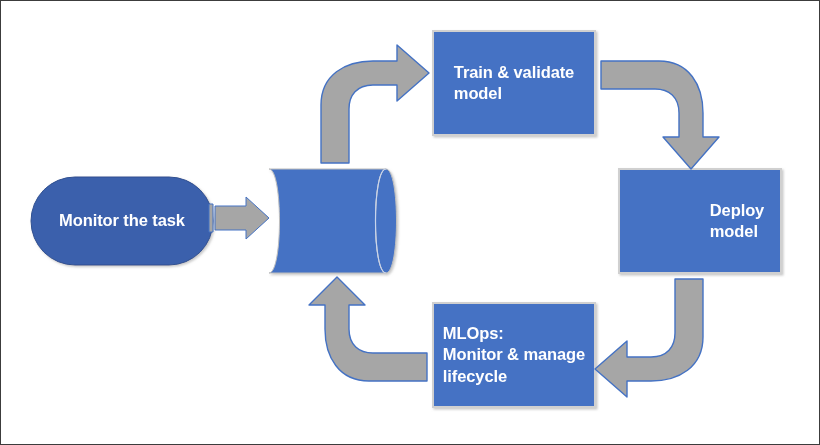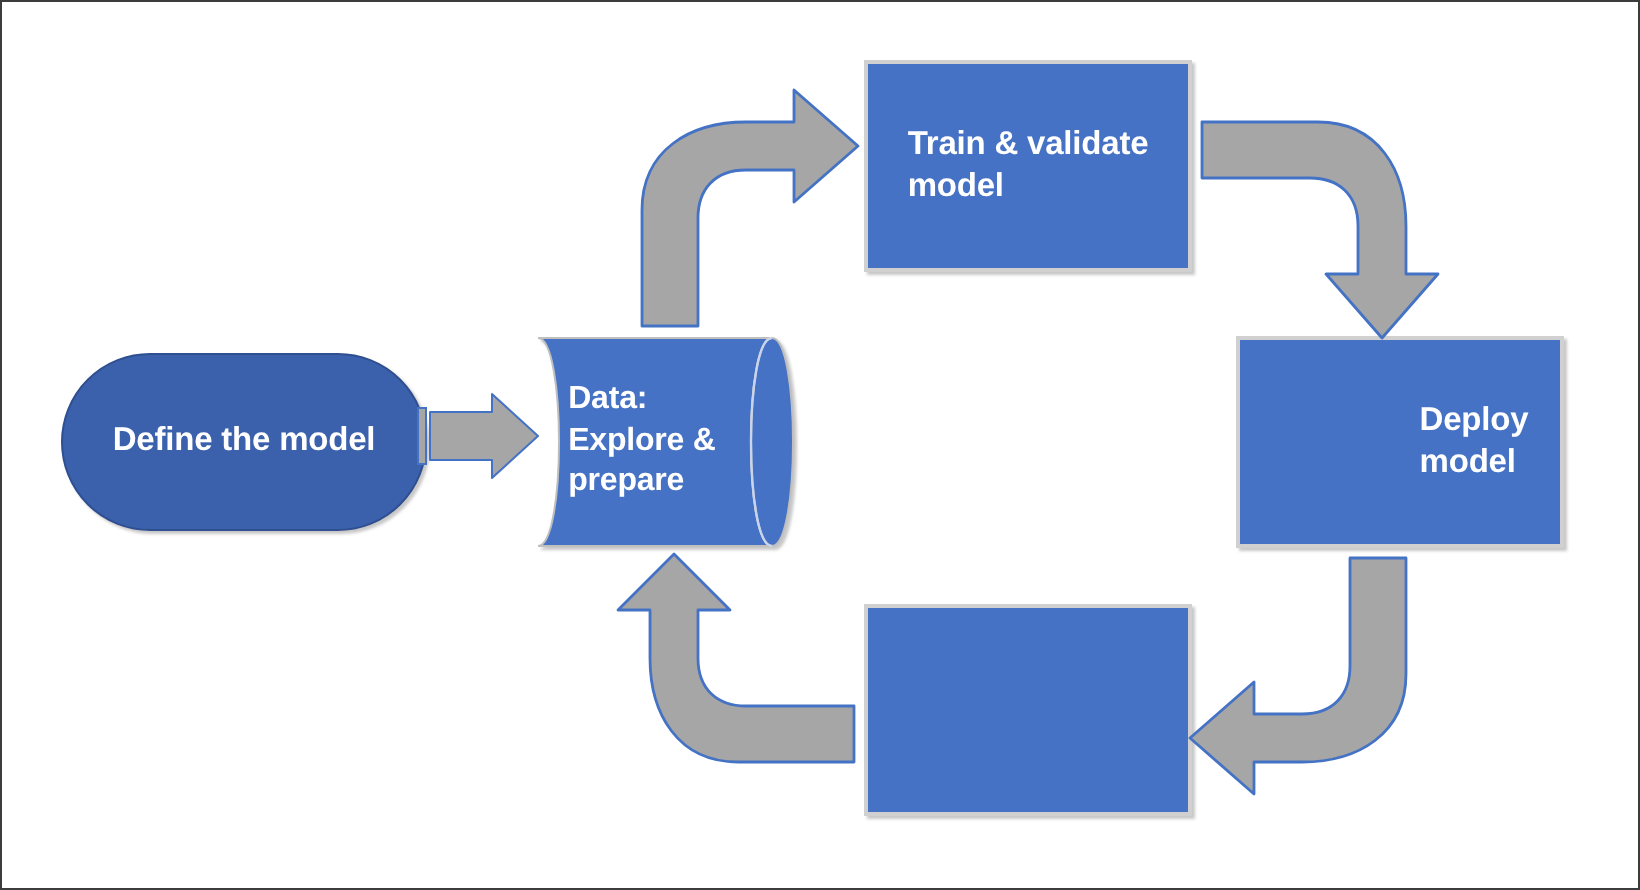--- a/index.html
+++ b/index.html
@@ -143,26 +143,26 @@
                L 336,276
                L 364,304
                L 348,304
                L 348,328
                C 348,344 358,352 372,352
                L 426,352 Z" fill="#A6A6A6" stroke="#4472C4" stroke-width="1.4" stroke-linejoin="round"></path>
     </g>
 
   </svg>
 
-  <div class="node-label" id="label-define">Define the model</div>
+  <div class="node-label" id="label-define">Monitor the task</div>
 
-  <div class="node-label" id="label-data">Data:
-Explore &amp;
-prepare</div>
 
   <div class="node-label" id="label-train">Train &amp; validate
 model</div>
 
   <div class="node-label" id="label-deploy">Deploy
 model</div>
 
+  <div class="node-label" id="label-mlops">MLOps:
+Monitor &amp; manage
+lifecycle</div>
 
 </div>
 
 </body></html>

